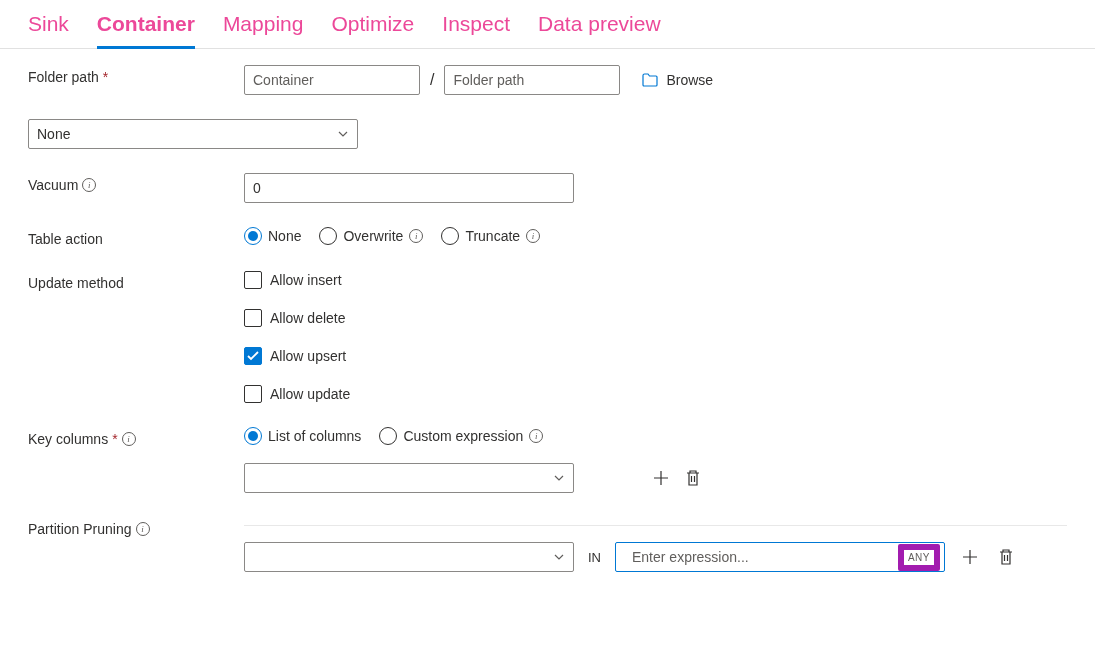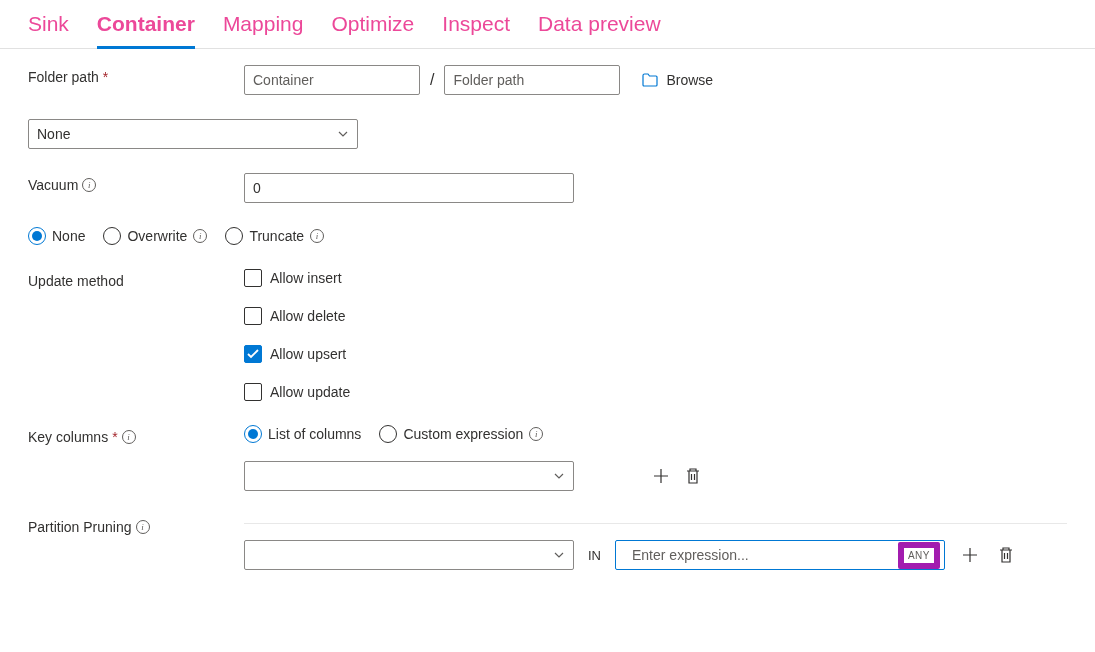--- a/index.html
+++ b/index.html
@@ -103,20 +103,23 @@
     <div class="label-col">
       <span>Vacuum</span>
       <span class="info-icon">i</span>
     </div>
     <div class="control-col">
       <input type="text" style="width: 330px;" value="0">
     </div>
   </div>
 
   <div class="row">
+    <div class="label-col">
+      <span>Table action</span>
+    </div>
     <div class="control-col">
       <div class="radio-group" id="table-action-group">
           <div class="radio">
             <span class="radio-circle checked"></span>
             <span>None</span>
           </div>
           <div class="radio">
             <span class="radio-circle "></span>
             <span>Overwrite</span>
             <span class="info-icon">i</span>

